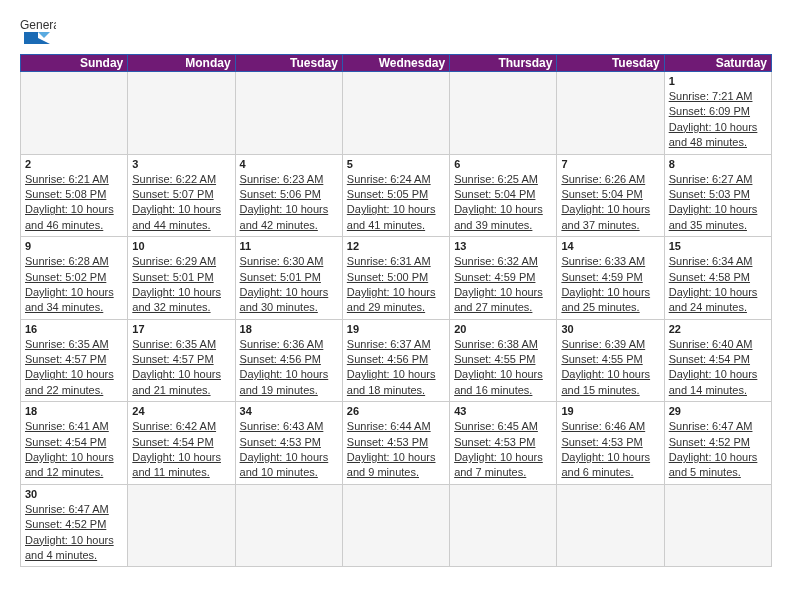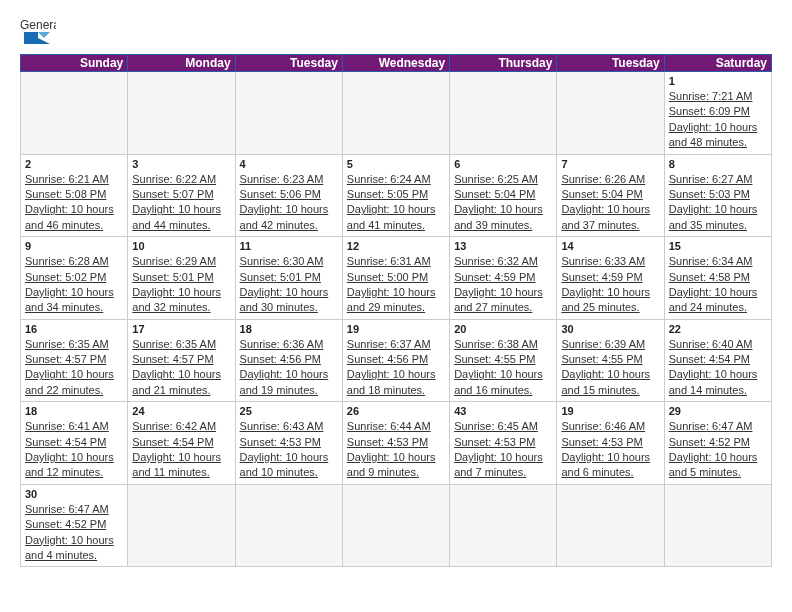--- a/index.html
+++ b/index.html
@@ -278,21 +278,21 @@
 Sunset: 4:54 PM
 Daylight: 10 hours and 12 minutes.</div>
           </td>
           <td>
             <span class="day-number">24</span>
             <div class="day-info">Sunrise: 6:42 AM
 Sunset: 4:54 PM
 Daylight: 10 hours and 11 minutes.</div>
           </td>
           <td>
-            <span class="day-number">25</span>
+            <span class="day-number">34</span>
             <div class="day-info">Sunrise: 6:43 AM
 Sunset: 4:53 PM
 Daylight: 10 hours and 10 minutes.</div>
           </td>
           <td>
             <span class="day-number">26</span>
             <div class="day-info">Sunrise: 6:44 AM
 Sunset: 4:53 PM
 Daylight: 10 hours and 9 minutes.</div>
           </td>

